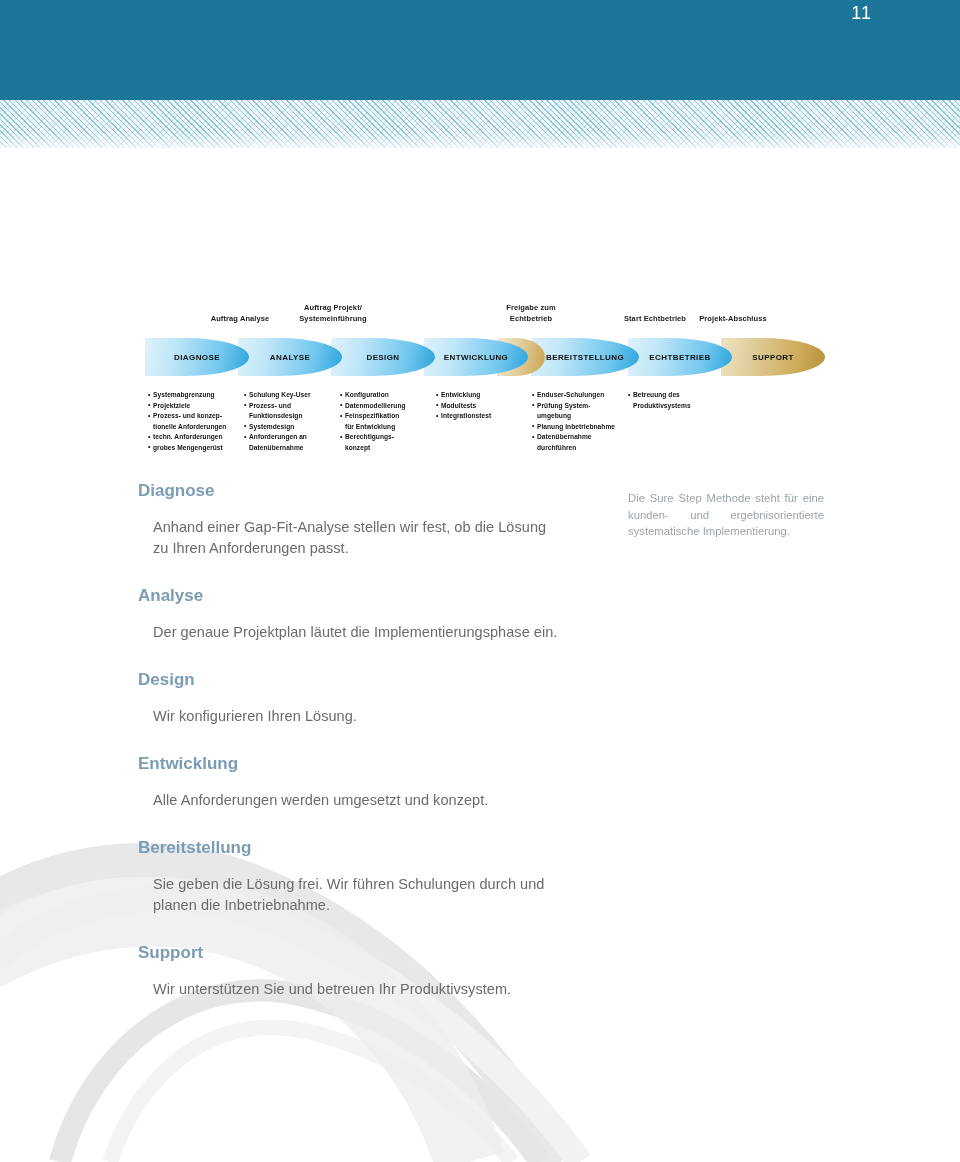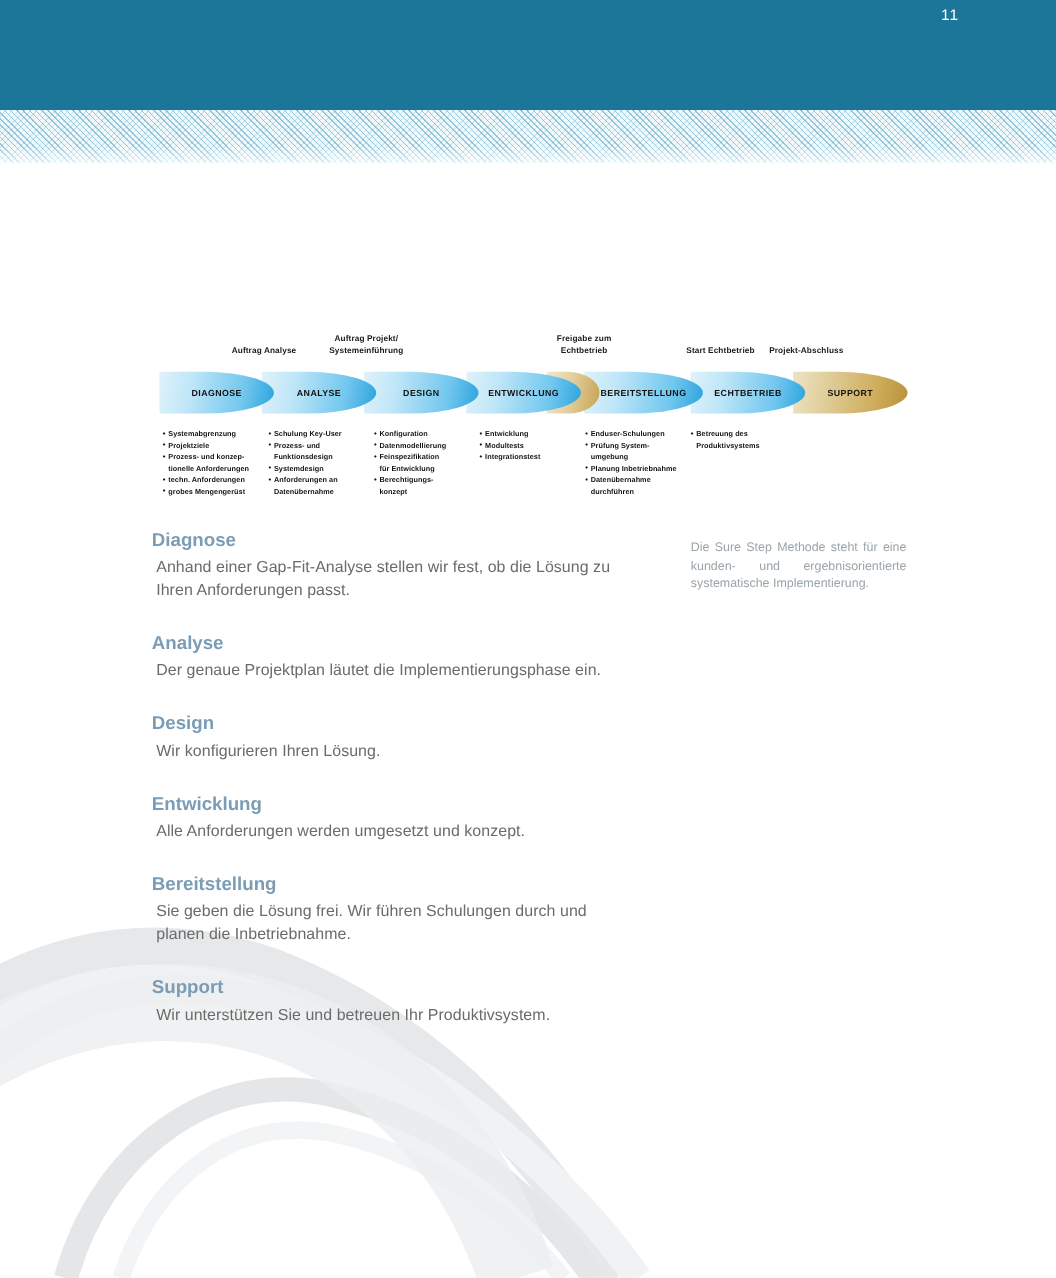--- a/index.html
+++ b/index.html
@@ -10,21 +10,21 @@
     -webkit-font-smoothing:antialiased;
   }
 
   
   #header-band{
     position:absolute;left:0;top:0;width:960px;height:100px;
     background:#1c7699;
   }
   #page-number{
     position:absolute;right:88px;top:4px;
-    color:#ffffff;font-size:14px;font-weight:400;letter-spacing:1px;
+    color:#ffffff;font-size:18px;font-weight:400;letter-spacing:1px;
     line-height:18px;
   }
   #hatch-band{
     position:absolute;left:0;top:100px;width:960px;height:48px;
     background-color:#f2fafd;
     background-image:
       repeating-linear-gradient(45deg,
         rgba(76,156,186,.55) 0 1px,
         rgba(255,255,255,0) 1px 4px),
       repeating-linear-gradient(-45deg,
@@ -89,21 +89,21 @@
 
   
   #content{position:absolute;left:138px;top:480px;width:440px;}
   .sec{margin-bottom:26px;}
   .sec h2{
     margin:0 0 2px 0;
     font-size:17px;font-weight:bold;color:#7b9cb5;
     letter-spacing:0px;line-height:22px;
   }
   .sec p{
-    margin:4px;font-size:14.5px;color:#6b6b6b;
+    margin:15px;font-size:14.5px;color:#6b6b6b;
     line-height:21px;letter-spacing:.05px;
   }
 
   
   #sidenote{
     position:absolute;left:628px;top:490px;width:196px;
     font-size:11.3px;color:#9aa4aa;line-height:16.5px;
     text-align:justify;
   }
 

